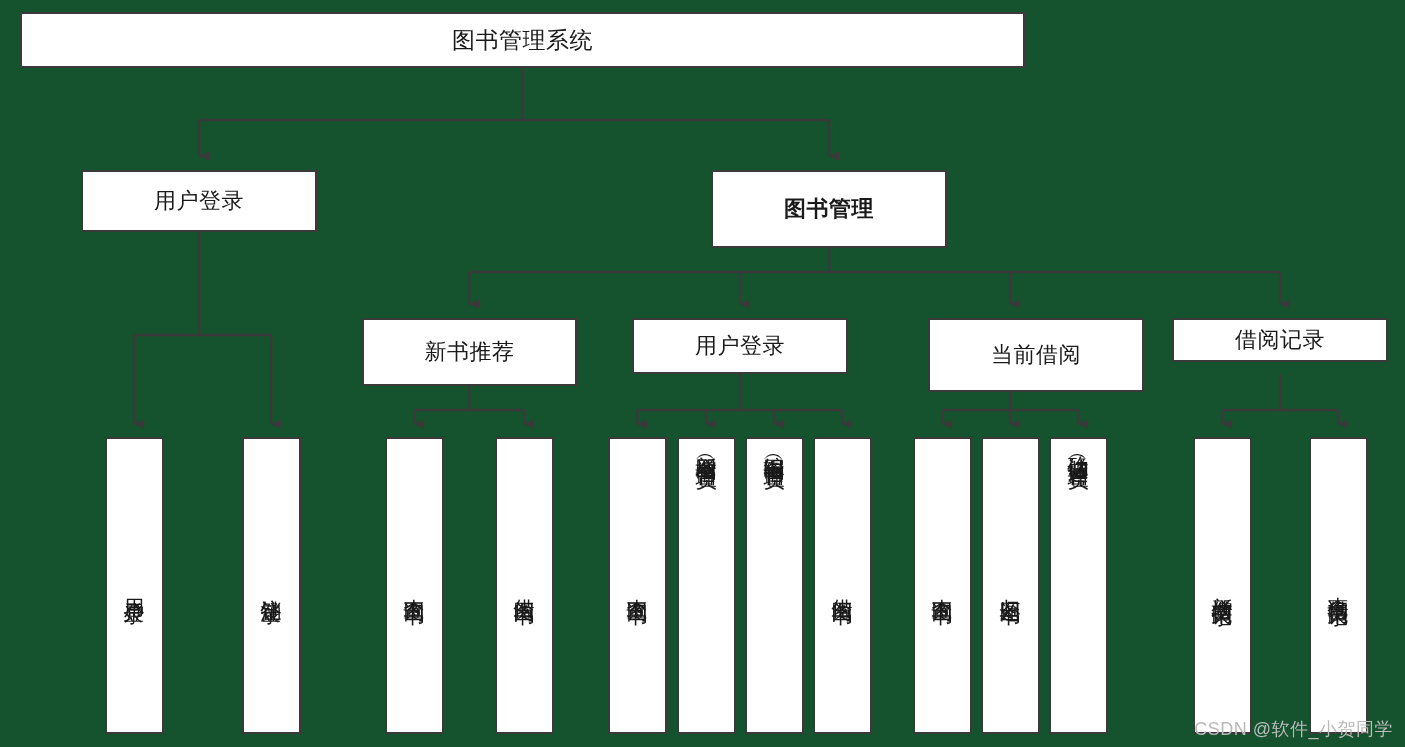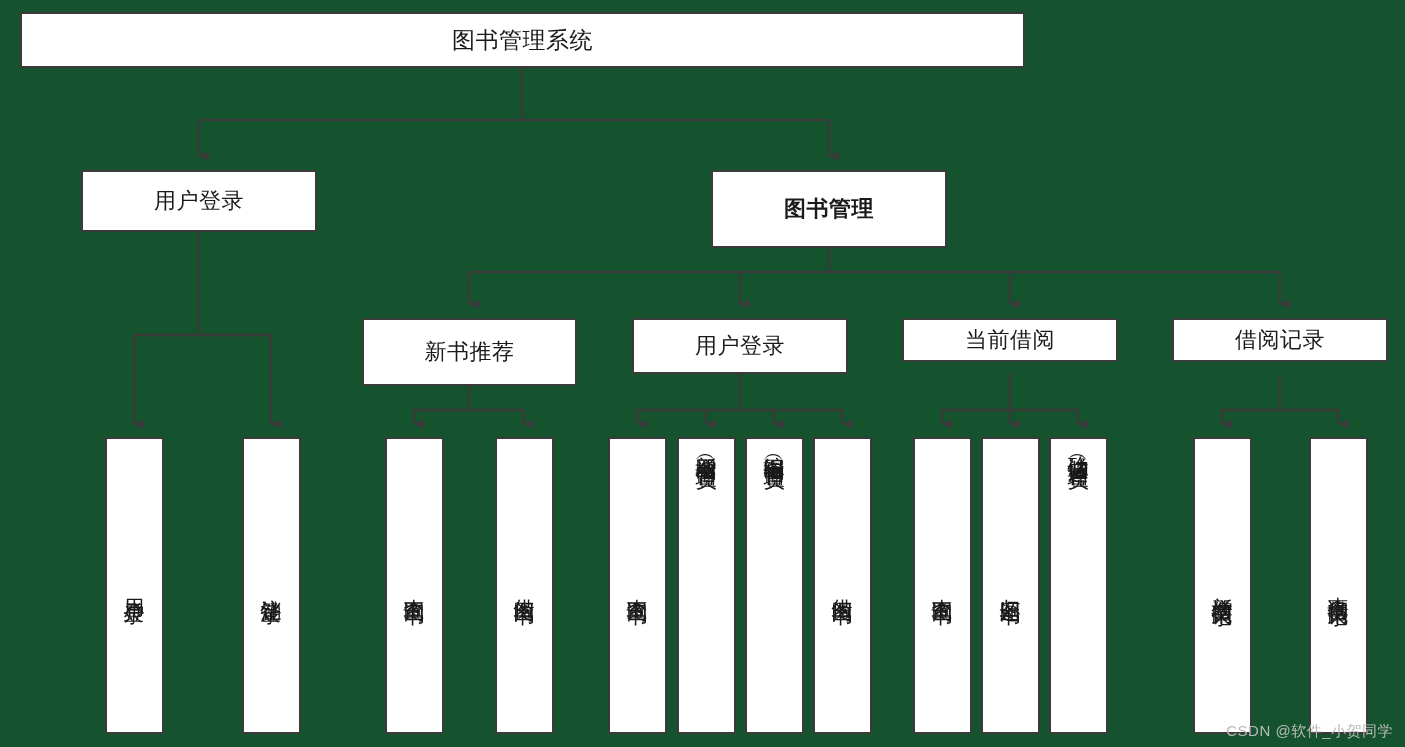--- a/index.html
+++ b/index.html
@@ -65,21 +65,21 @@
     white-space: nowrap;
     margin: 0 auto;
   }
   .node.vertical.v-mid {
     align-items: center;
   }
   .watermark {
     position: absolute;
     right: 12px;
     bottom: 6px;
-    font-size: 15px;
+    font-size: 18px;
     color: #b9b9b9;
     z-index: 5;
     white-space: nowrap;
     letter-spacing: 0.5px;
   }
 </style>
 </head>
 <body>
 
 <div id="diagram-root">
@@ -144,21 +144,21 @@
   <div class="node horizontal" style="left:711px; top:170px; width:236px; height:78px;font-weight:bold;">
     <span class="node-label">图书管理</span>
   </div>
 
   <div class="node horizontal" style="left:362px; top:318px; width:215px; height:68px;">
     <span class="node-label">新书推荐</span>
   </div>
   <div class="node horizontal" style="left:632px; top:318px; width:216px; height:56px;">
     <span class="node-label">用户登录</span>
   </div>
-  <div class="node horizontal" style="left:902px; top:318px; width:216px; height:44px;">
+  <div class="node horizontal" style="left:928px; top:318px; width:216px; height:74px;">
     <span class="node-label">当前借阅</span>
   </div>
   <div class="node horizontal" style="left:1172px; top:318px; width:216px; height:44px;">
     <span class="node-label">借阅记录</span>
   </div>
 
   <div class="node vertical v-mid" style="left:105px; top:437px; width:59px; height:297px;">
     <span class="node-label">用户登录</span>
   </div>
   <div class="node vertical v-mid" style="left:242px; top:437px; width:59px; height:297px;">

